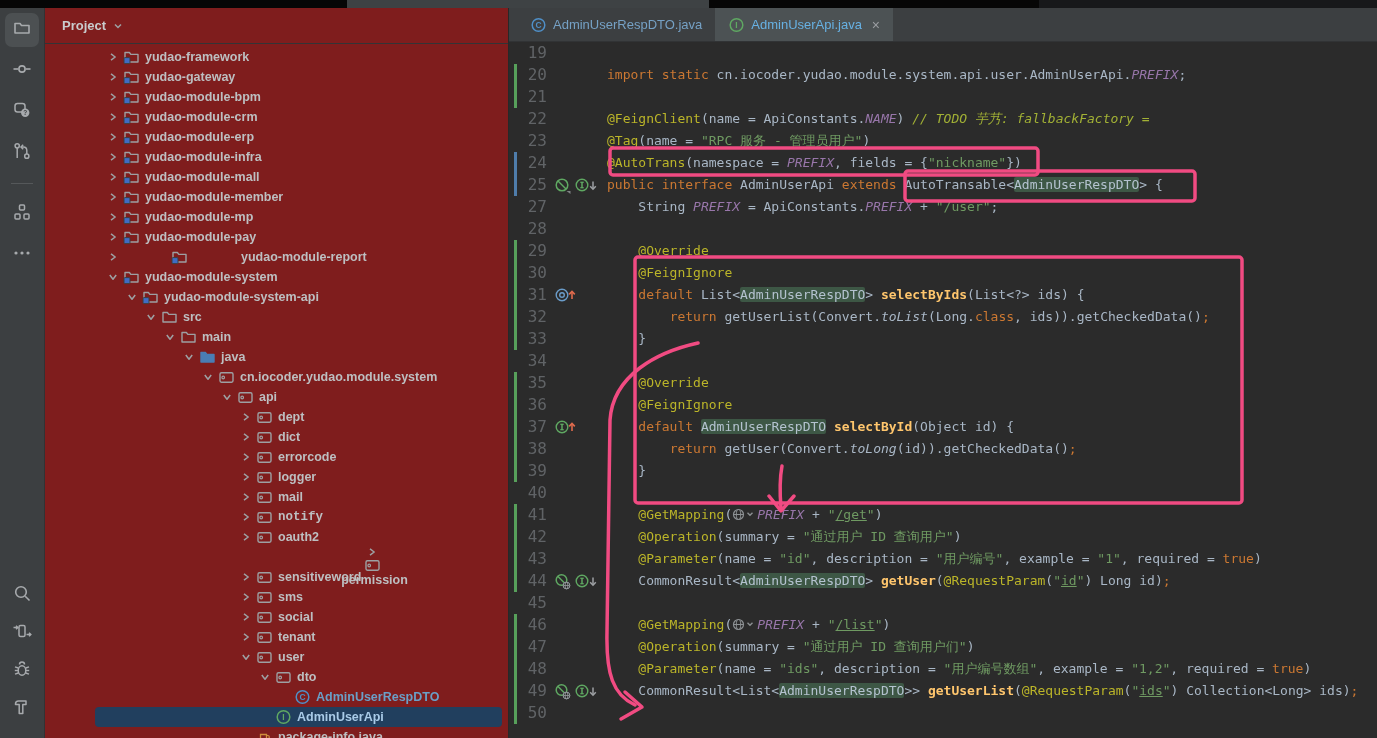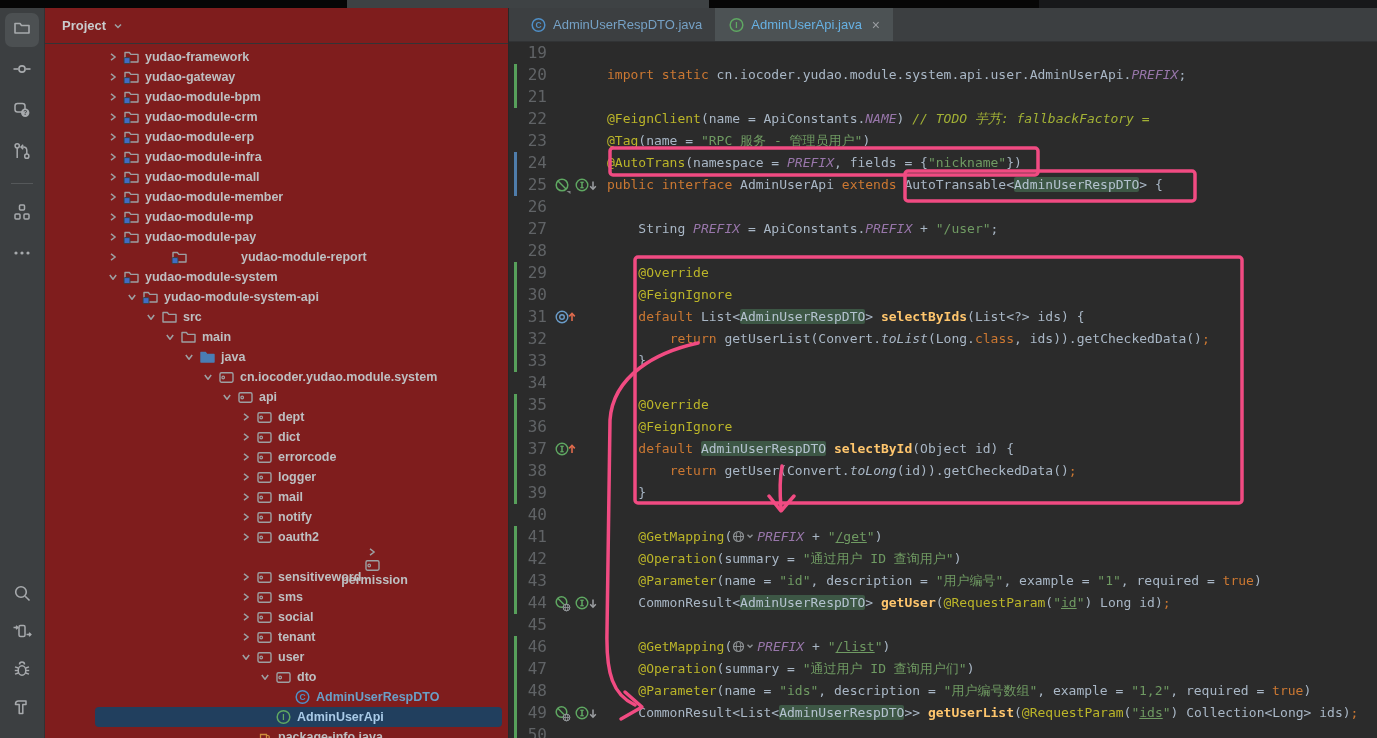--- a/index.html
+++ b/index.html
@@ -494,21 +494,21 @@
             </svg>
           </span>
           <span class="ticon">
             <svg width="17" height="16" viewBox="0 0 17 16">
               <rect x="2" y="3.8" width="13" height="9.4" rx="1.4" fill="none" stroke="#9da0a3" stroke-width="1.4"></rect>
               <circle cx="5.2" cy="8.5" r="1.3" fill="none" stroke="#9da0a3" stroke-width="1.2"></circle>
             </svg>
           </span>
           <span class="tlabel">mail</span>
         </div>
-        <div class="trow" style="padding-left: 191px;">
+        <div class="trow" style="padding-left: 191px; font-family: Liberation Mono, monospace;">
           <div class="rowbg"></div>
           <span class="tchev">
             <svg width="10" height="10" viewBox="0 0 10 10">
               <polyline points="3,1.8 7.2,5 3,8.2" fill="none" stroke="#9da0a3" stroke-width="1.5" stroke-linejoin="round"></polyline>
             </svg>
           </span>
           <span class="ticon">
             <svg width="17" height="16" viewBox="0 0 17 16">
               <rect x="2" y="3.8" width="13" height="9.4" rx="1.4" fill="none" stroke="#9da0a3" stroke-width="1.4"></rect>
               <circle cx="5.2" cy="8.5" r="1.3" fill="none" stroke="#9da0a3" stroke-width="1.2"></circle>
@@ -749,26 +749,20 @@
                   <circle cx="8" cy="8" r="5.8" fill="none" stroke="#5fa862" stroke-width="1.4"></circle>
                   <line x1="8" y1="5.3" x2="8" y2="10.7" stroke="#5fa862" stroke-width="1.5"></line>
                   <line x1="6.3" y1="5.3" x2="9.7" y2="5.3" stroke="#5fa862" stroke-width="1.3"></line>
                   <line x1="6.3" y1="10.7" x2="9.7" y2="10.7" stroke="#5fa862" stroke-width="1.3"></line>
                   <line x1="19" y1="4.5" x2="19" y2="11.5" stroke="#9ea1a4" stroke-width="1.5"></line>
                   <polyline points="16.2,9.2 19,12.2 21.8,9.2" fill="none" stroke="#9ea1a4" stroke-width="1.5"></polyline>
                 </svg>
               </span>
             </span>
             <span class="ctext"><span class="tk-k">public interface </span><span class="tk-d">AdminUserApi </span><span class="tk-k">extends </span><span class="tk-d">AutoTransable&lt;</span><span class="tk-h">AdminUserRespDTO</span><span class="tk-d">&gt; {</span></span>
-          </div>
-          <div class="cline">
-            <span class="vcsbar"></span>
-            <span class="lnum">26</span>
-            <span class="gico"></span>
-            <span class="ctext"></span>
           </div>
           <div class="cline">
             <span class="vcsbar"></span>
             <span class="lnum">27</span>
             <span class="gico"></span>
             <span class="ctext"><span class="tk-d">    String </span><span class="tk-c">PREFIX</span><span class="tk-d"> = ApiConstants.</span><span class="tk-c">PREFIX</span><span class="tk-d"> + </span><span class="tk-s">"/user"</span><span class="tk-d">;</span></span>
           </div>
           <div class="cline">
             <span class="vcsbar"></span>
             <span class="lnum">28</span>

